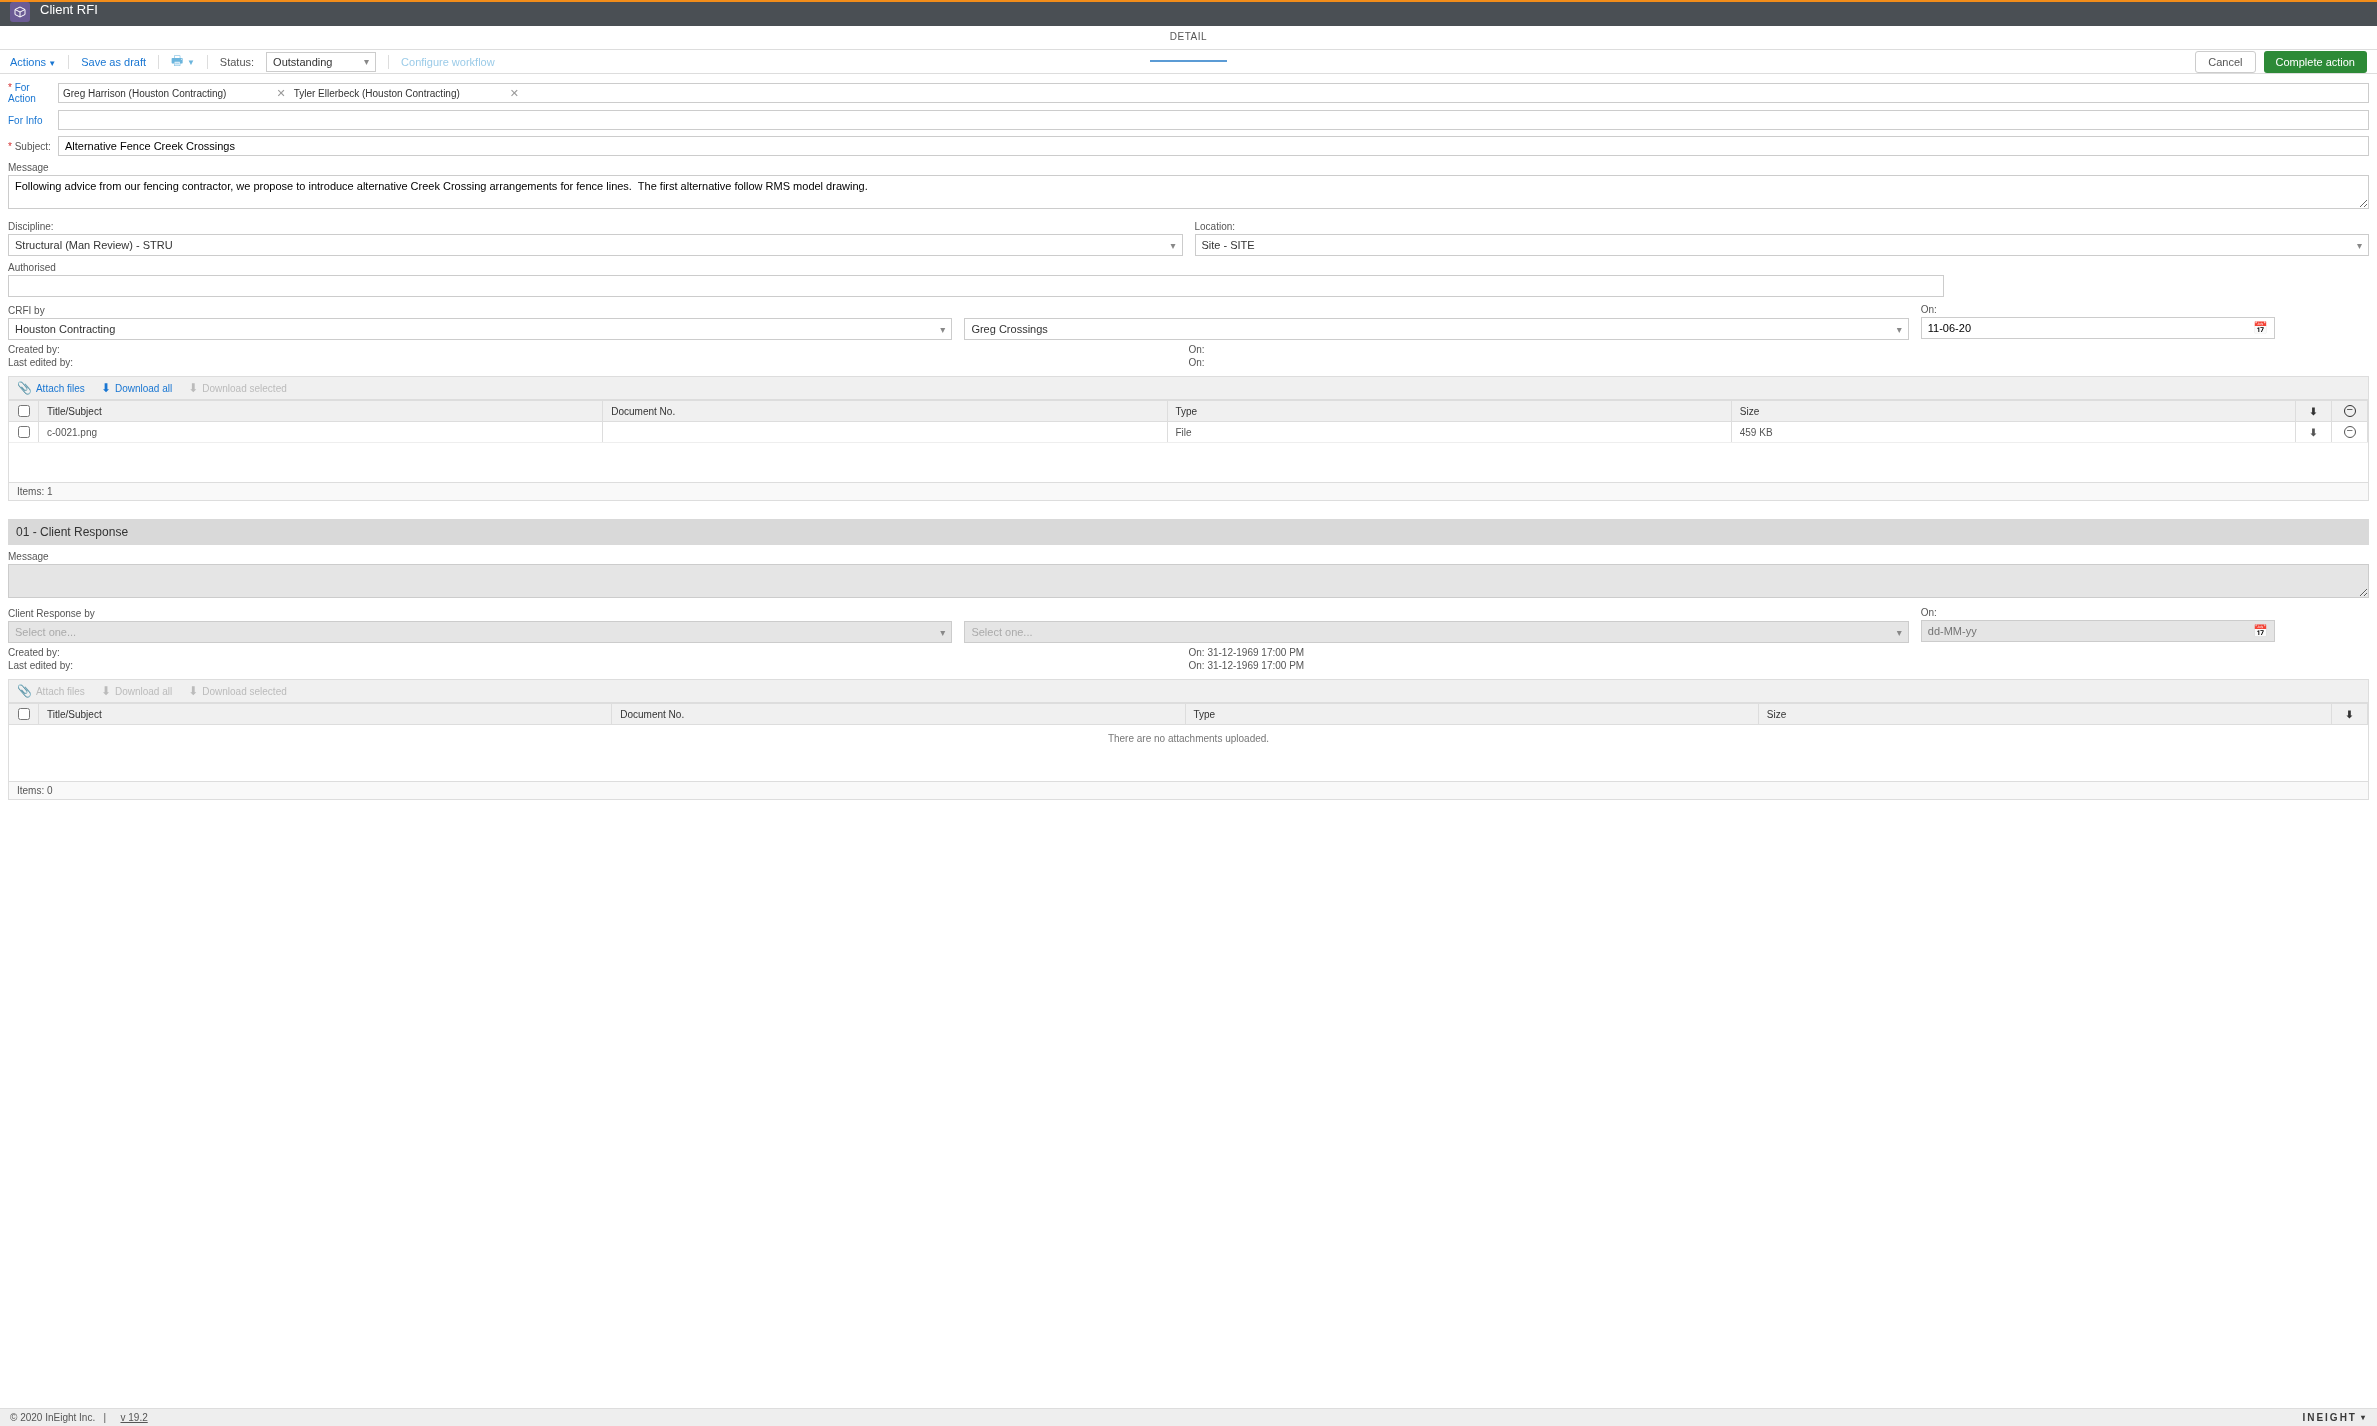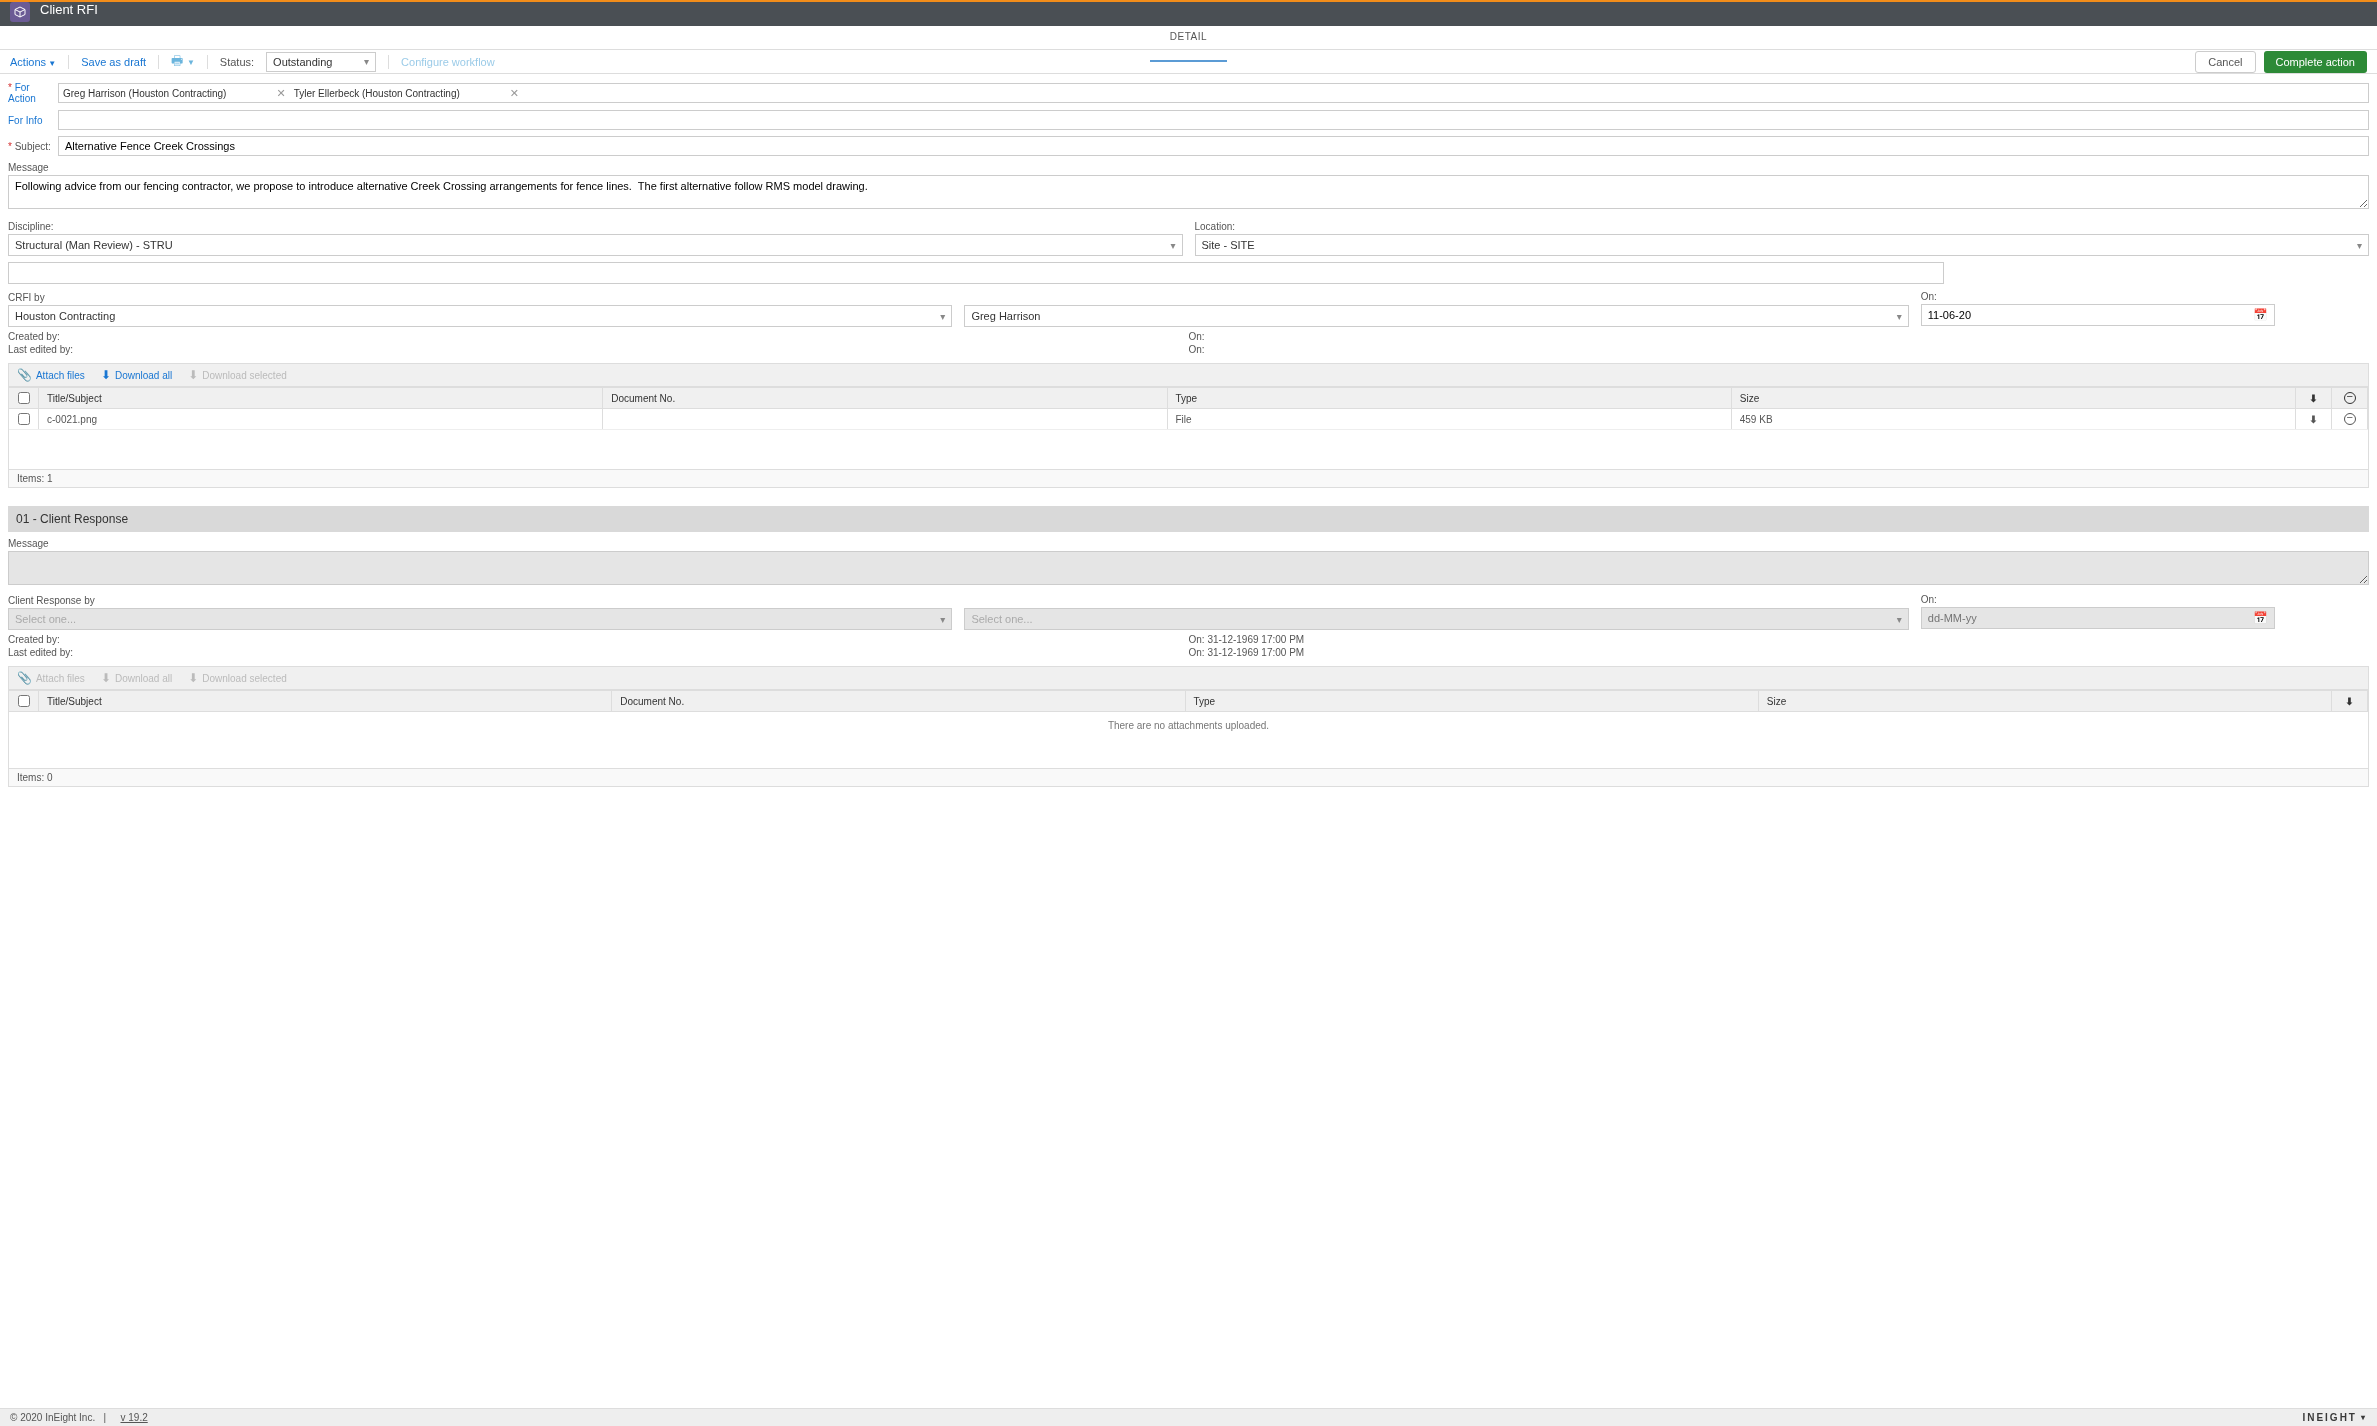--- a/index.html
+++ b/index.html
@@ -159,35 +159,36 @@
     </div>
     <div>
       <span class="field-label">Location:</span>
       <div class="dropdown">
           <span>Site - SITE</span>
         </div>
     </div>
   </div>
 
   <div>
+    <span class="field-label">Authorised</span>
     <div class="authorised-input"></div>
   </div>
 
   <div style="margin-top:8px;">
     <span class="field-label">CRFI by</span>
   </div>
   <div class="crfi-row">
     <div class="col1">
       <div class="dropdown">
           <span>Houston Contracting</span>
         </div>
     </div>
     <div class="col2">
       <div class="dropdown">
-          <span>Greg Harrison</span>
+          <span>Greg Crossings</span>
         </div>
     </div>
     <div class="col3">
       <span class="field-label" style="margin-top:-14px;">On:</span>
       <div class="date-input">
         <input value="11-06-20" style="">
         <span class="cal-icon">📅</span>
       </div>
     </div>
   </div>

